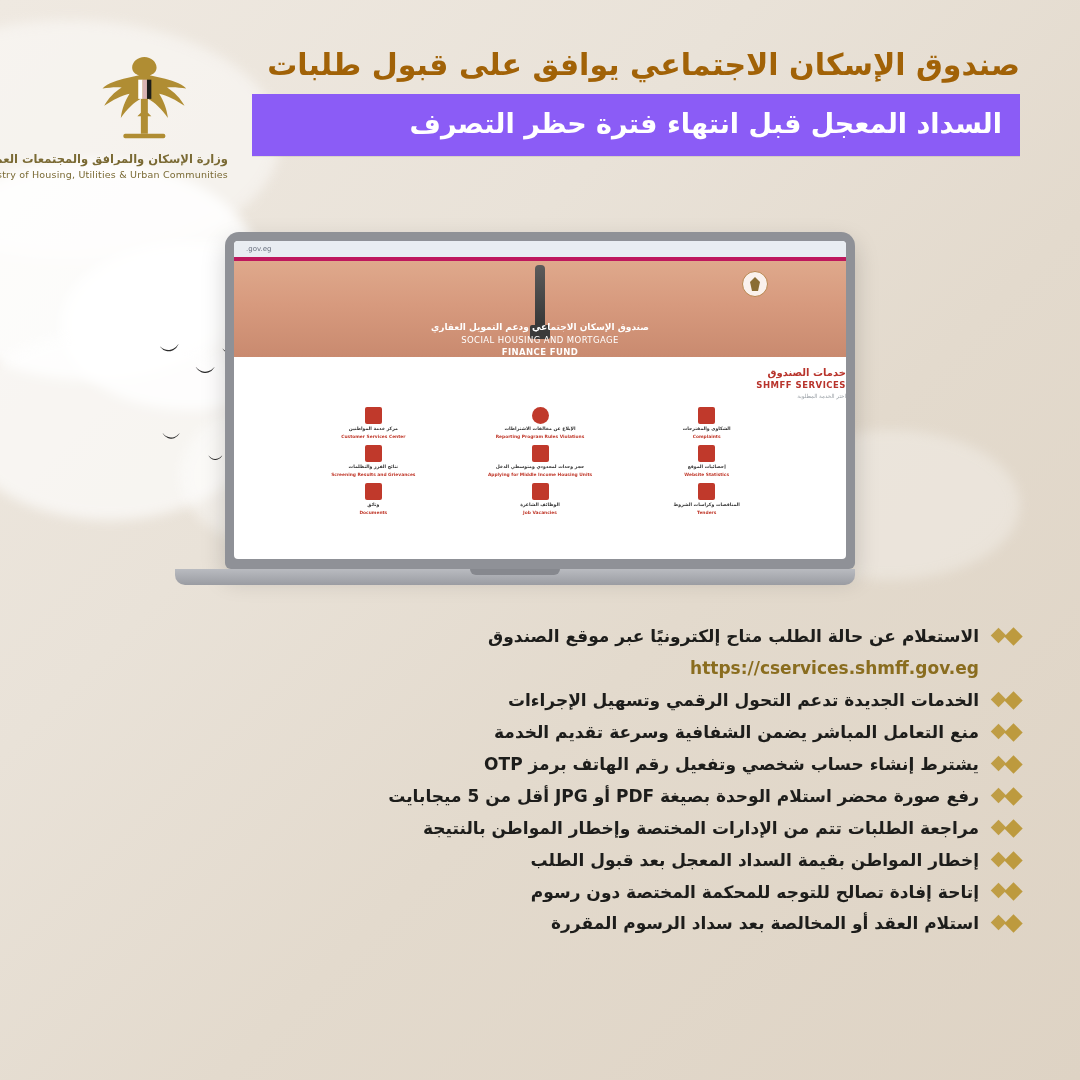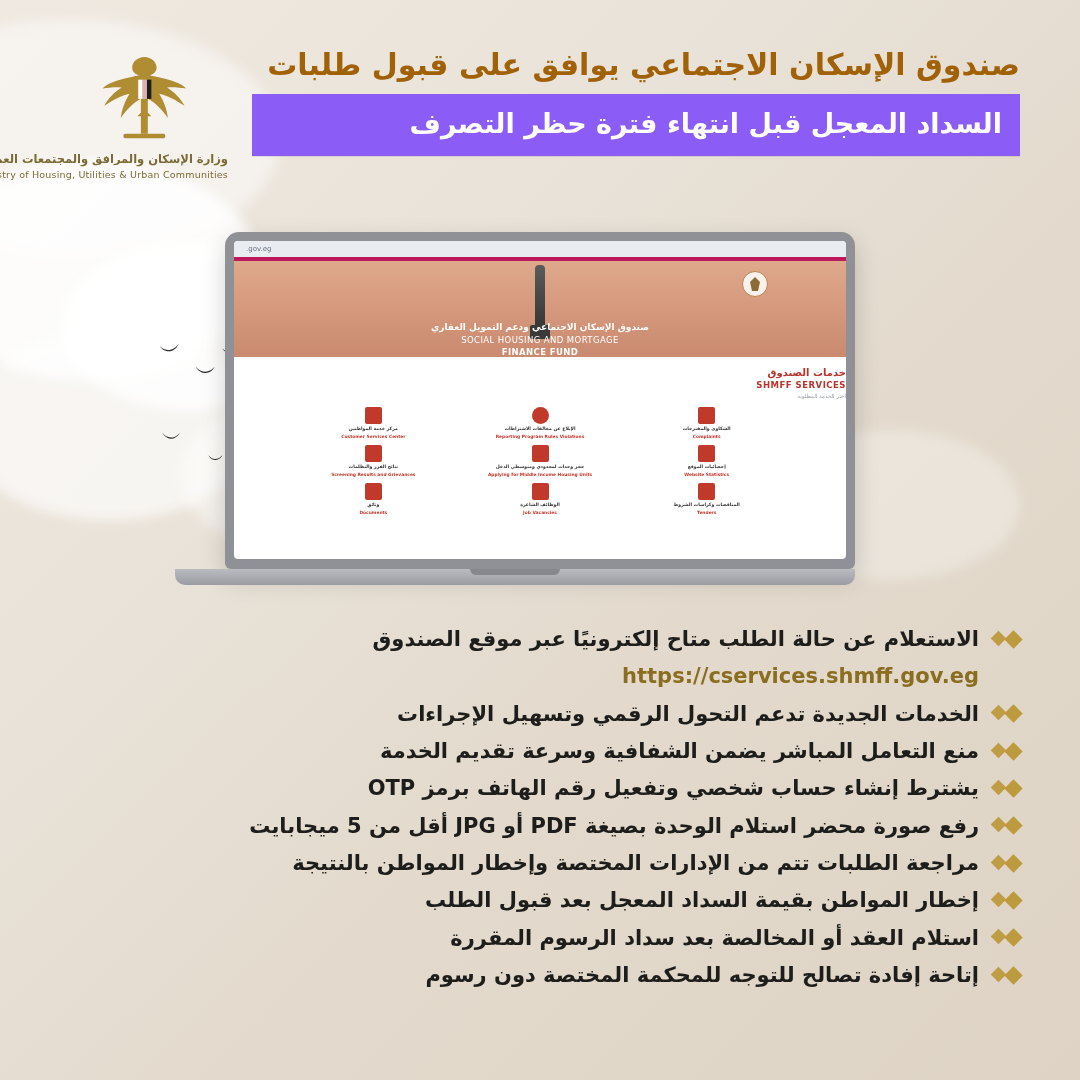--- a/index.html
+++ b/index.html
@@ -82,22 +82,22 @@
     background:#86888e;border-radius:0 0 6px 6px;}
 
   
   .bird{position:absolute;font-size:22px;color:#2b2b2b;line-height:1;}
   
   .list{position:absolute;right:60px;left:60px;top:625px;}
   .row{display:flex;align-items:center;justify-content:flex-start;gap:14px;margin-bottom:9px;}
   .dia{flex:0 0 auto;display:flex;gap:3px;}
   .dia span{width:13px;height:13px;background:#bd9a3e;transform:rotate(45deg);display:block;}
   .dia span.small{width:11px;height:11px;opacity:.95;}
-  .txt{font-size:21px;font-weight:bold;color:#1d1d1b;text-align:right;flex:1;line-height:1.35;}
-  .txt.link{color:#8a6d1f;direction:ltr;text-align:center;font-size:21px;}
+  .txt{font-size:17px;font-weight:bold;color:#1d1d1b;text-align:right;flex:1;line-height:1.35;}
+  .txt.link{color:#8a6d1f;direction:ltr;text-align:center;font-size:17px;}
   .row.link-row .txt{text-align:right;}
 </style>
 </head>
 <body>
 
 <div class="stage">
 
   <div class="cloud c5"></div>
   <div class="cloud c1"></div>
   <div class="cloud c2"></div>
@@ -284,25 +284,25 @@
           <span class="small"></span>
         </div>
       <div class="txt">إخطار المواطن بقيمة السداد المعجل بعد قبول الطلب</div>
     </div>
 
     <div class="row">
       <div class="dia">
           <span></span>
           <span class="small"></span>
         </div>
+      <div class="txt">إتاحة إفادة تصالح للتوجه للمحكمة المختصة دون رسوم</div>
+    </div>
+
+    <div class="row">
+      <div class="dia">
+          <span></span>
+          <span class="small"></span>
+        </div>
       <div class="txt">استلام العقد أو المخالصة بعد سداد الرسوم المقررة</div>
-    </div>
-
-    <div class="row">
-      <div class="dia">
-          <span></span>
-          <span class="small"></span>
-        </div>
-      <div class="txt">إتاحة إفادة تصالح للتوجه للمحكمة المختصة دون رسوم</div>
     </div>
 
   </div>
 </div>
 
 </body></html>

